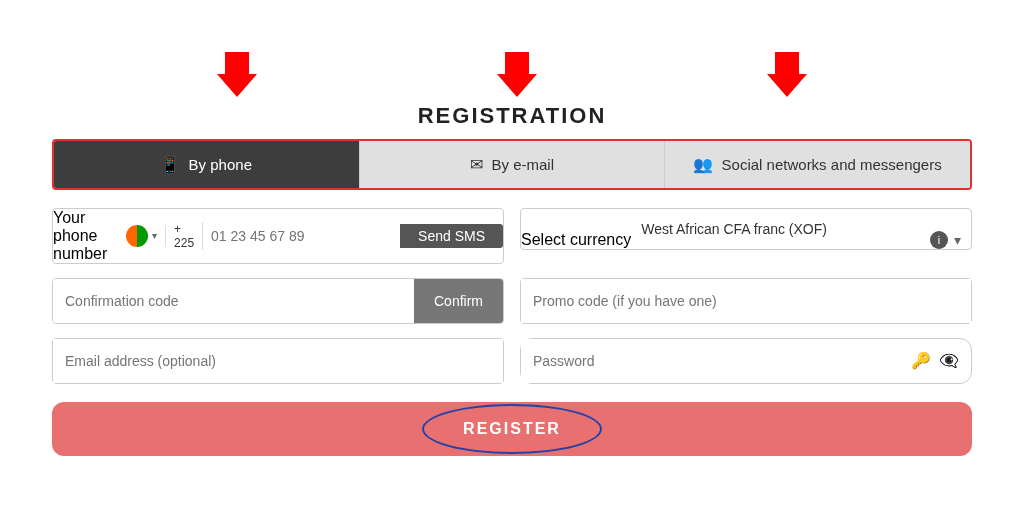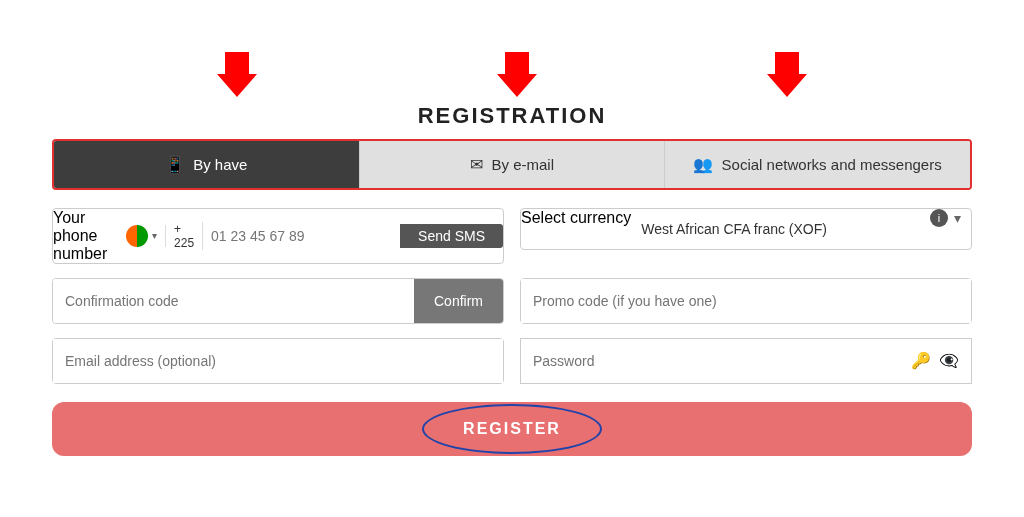--- a/index.html
+++ b/index.html
@@ -135,21 +135,21 @@
       padding: 4px 18px;
       font-size: 14px;
       cursor: pointer;
       border-radius: 0 3px 3px 0;
       white-space: nowrap;
     }
     .currency-wrapper {
       border: 1px solid #ccc;
       border-radius: 4px;
       display: flex;
-      align-items: flex-start;
+      align-items: flex-end;
       background: #fff;
       position: relative;
     }
     .currency-select {
       flex: 1;
       border: none;
       outline: none;
       padding: 12px 10px;
       font-size: 14px;
       color: #333;
@@ -216,21 +216,21 @@
     .email-input {
       width: 100%;
       border: none;
       outline: none;
       padding: 14px 12px;
       font-size: 14px;
       color: #aaa;
     }
     .password-wrapper {
       border: 1px solid #ccc;
-      border-radius: 0;
+      border-radius: 12px;
       display: flex;
       align-items: center;
       background: #fff;
       position: relative;
     }
     .password-input {
       flex: 1;
       border: none;
       outline: none;
       padding: 14px 12px;
@@ -305,21 +305,21 @@
         <polygon points="8,0 32,0 32,22 40,22 20,45 0,22 8,22" fill="red"></polygon>
       </svg>
     </div>
   </div>
 
   <h1 class="title">REGISTRATION</h1>
 
   <div class="tabs-wrapper">
     <button class="tab active">
       <span class="tab-icon">📱</span>
-      <span>By have</span>
+      <span>By phone</span>
     </button>
     <button class="tab">
       <span class="tab-icon">✉</span>
       <span>By e-mail</span>
     </button>
     <button class="tab">
       <span class="tab-icon">👥</span>
       <span>Social networks and messengers</span>
     </button>
   </div>

